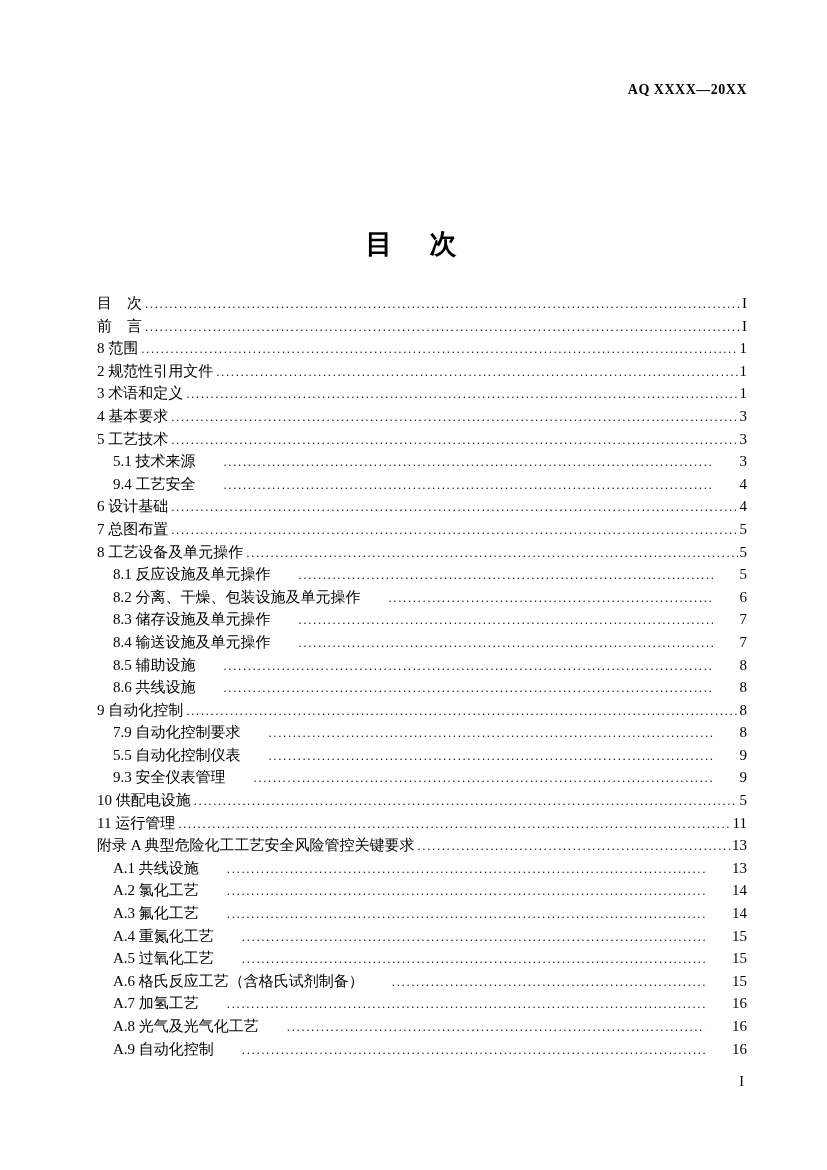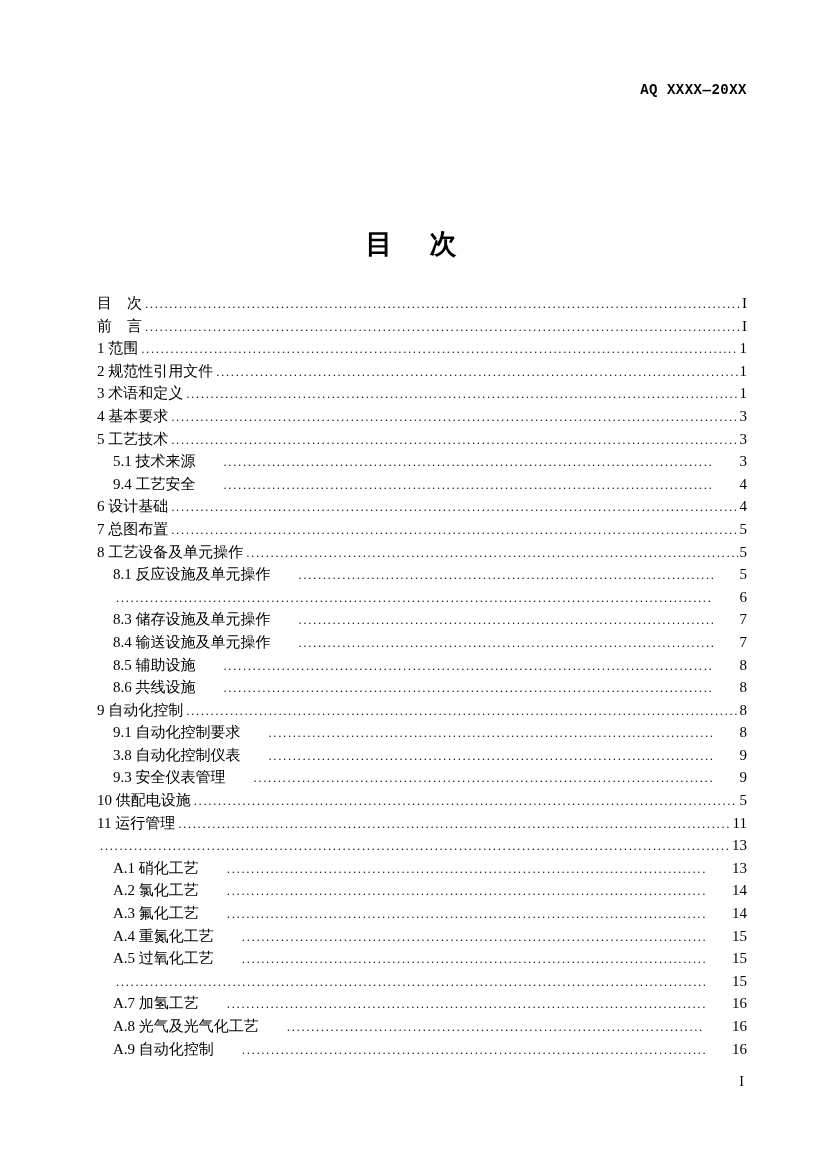--- a/index.html
+++ b/index.html
@@ -13,21 +13,21 @@
     height: 1170px;
     background: #ffffff;
     overflow: hidden;
     font-family: "Liberation Serif", "DejaVu Serif", serif;
     color: #000000;
   }
   .doc-number {
     position: absolute;
     top: 82px;
     right: 80px;
-    font-family: Liberation Mono, monospace;
+    font-family: Liberation Serif, serif;
     font-weight: 700;
     font-size: 14px;
     letter-spacing: 0.5px;
     white-space: nowrap;
   }
   .page-title {
     position: absolute;
     top: 226px;
     left: 0;
     width: 100%;
@@ -92,21 +92,21 @@
         <span class="toc-label">目　次</span>
         <span class="toc-dots">............................................................................................................................................................................................................................................................................................................</span>
         <span class="toc-page">I</span>
       </div>
       <div class="toc-row level-1">
         <span class="toc-label">前　言</span>
         <span class="toc-dots">............................................................................................................................................................................................................................................................................................................</span>
         <span class="toc-page">I</span>
       </div>
       <div class="toc-row level-1">
-        <span class="toc-label">1 范围</span>
+        <span class="toc-label">8 范围</span>
         <span class="toc-dots">............................................................................................................................................................................................................................................................................................................</span>
         <span class="toc-page">1</span>
       </div>
       <div class="toc-row level-1">
         <span class="toc-label">2 规范性引用文件</span>
         <span class="toc-dots">............................................................................................................................................................................................................................................................................................................</span>
         <span class="toc-page">1</span>
       </div>
       <div class="toc-row level-1">
         <span class="toc-label">3 术语和定义</span>
@@ -147,20 +147,21 @@
         <span class="toc-label">8 工艺设备及单元操作</span>
         <span class="toc-dots">............................................................................................................................................................................................................................................................................................................</span>
         <span class="toc-page">5</span>
       </div>
       <div class="toc-row level-2">
         <span class="toc-label">8.1 反应设施及单元操作</span>
         <span class="toc-dots">............................................................................................................................................................................................................................................................................................................</span>
         <span class="toc-page">5</span>
       </div>
       <div class="toc-row level-2">
+        <span class="toc-label">8.2 分离、干燥、包装设施及单元操作</span>
         <span class="toc-dots">............................................................................................................................................................................................................................................................................................................</span>
         <span class="toc-page">6</span>
       </div>
       <div class="toc-row level-2">
         <span class="toc-label">8.3 储存设施及单元操作</span>
         <span class="toc-dots">............................................................................................................................................................................................................................................................................................................</span>
         <span class="toc-page">7</span>
       </div>
       <div class="toc-row level-2">
         <span class="toc-label">8.4 输送设施及单元操作</span>
@@ -176,50 +177,51 @@
         <span class="toc-label">8.6 共线设施</span>
         <span class="toc-dots">............................................................................................................................................................................................................................................................................................................</span>
         <span class="toc-page">8</span>
       </div>
       <div class="toc-row level-1">
         <span class="toc-label">9 自动化控制</span>
         <span class="toc-dots">............................................................................................................................................................................................................................................................................................................</span>
         <span class="toc-page">8</span>
       </div>
       <div class="toc-row level-2">
-        <span class="toc-label">9.1 自动化控制要求</span>
-        <span class="toc-dots">............................................................................................................................................................................................................................................................................................................</span>
-        <span class="toc-page">8</span>
-      </div>
-      <div class="toc-row level-2">
-        <span class="toc-label">3.8 自动化控制仪表</span>
+        <span class="toc-label">7.9 自动化控制要求</span>
+        <span class="toc-dots">............................................................................................................................................................................................................................................................................................................</span>
+        <span class="toc-page">8</span>
+      </div>
+      <div class="toc-row level-2">
+        <span class="toc-label">5.5 自动化控制仪表</span>
         <span class="toc-dots">............................................................................................................................................................................................................................................................................................................</span>
         <span class="toc-page">9</span>
       </div>
       <div class="toc-row level-2">
         <span class="toc-label">9.3 安全仪表管理</span>
         <span class="toc-dots">............................................................................................................................................................................................................................................................................................................</span>
         <span class="toc-page">9</span>
       </div>
       <div class="toc-row level-1">
         <span class="toc-label">10 供配电设施</span>
         <span class="toc-dots">............................................................................................................................................................................................................................................................................................................</span>
         <span class="toc-page">5</span>
       </div>
       <div class="toc-row level-1">
         <span class="toc-label">11 运行管理</span>
         <span class="toc-dots">............................................................................................................................................................................................................................................................................................................</span>
         <span class="toc-page">11</span>
       </div>
       <div class="toc-row level-1">
+        <span class="toc-label">附录 A 典型危险化工工艺安全风险管控关键要求</span>
         <span class="toc-dots">............................................................................................................................................................................................................................................................................................................</span>
         <span class="toc-page">13</span>
       </div>
       <div class="toc-row level-2">
-        <span class="toc-label">A.1 硝化工艺</span>
+        <span class="toc-label">A.1 共线设施</span>
         <span class="toc-dots">............................................................................................................................................................................................................................................................................................................</span>
         <span class="toc-page">13</span>
       </div>
       <div class="toc-row level-2">
         <span class="toc-label">A.2 氯化工艺</span>
         <span class="toc-dots">............................................................................................................................................................................................................................................................................................................</span>
         <span class="toc-page">14</span>
       </div>
       <div class="toc-row level-2">
         <span class="toc-label">A.3 氟化工艺</span>
@@ -230,20 +232,21 @@
         <span class="toc-label">A.4 重氮化工艺</span>
         <span class="toc-dots">............................................................................................................................................................................................................................................................................................................</span>
         <span class="toc-page">15</span>
       </div>
       <div class="toc-row level-2">
         <span class="toc-label">A.5 过氧化工艺</span>
         <span class="toc-dots">............................................................................................................................................................................................................................................................................................................</span>
         <span class="toc-page">15</span>
       </div>
       <div class="toc-row level-2">
+        <span class="toc-label">A.6 格氏反应工艺（含格氏试剂制备）</span>
         <span class="toc-dots">............................................................................................................................................................................................................................................................................................................</span>
         <span class="toc-page">15</span>
       </div>
       <div class="toc-row level-2">
         <span class="toc-label">A.7 加氢工艺</span>
         <span class="toc-dots">............................................................................................................................................................................................................................................................................................................</span>
         <span class="toc-page">16</span>
       </div>
       <div class="toc-row level-2">
         <span class="toc-label">A.8 光气及光气化工艺</span>

